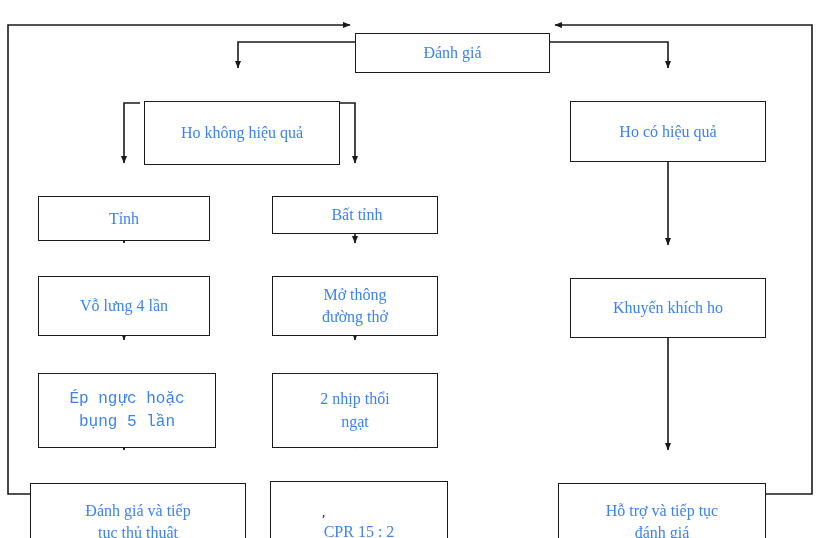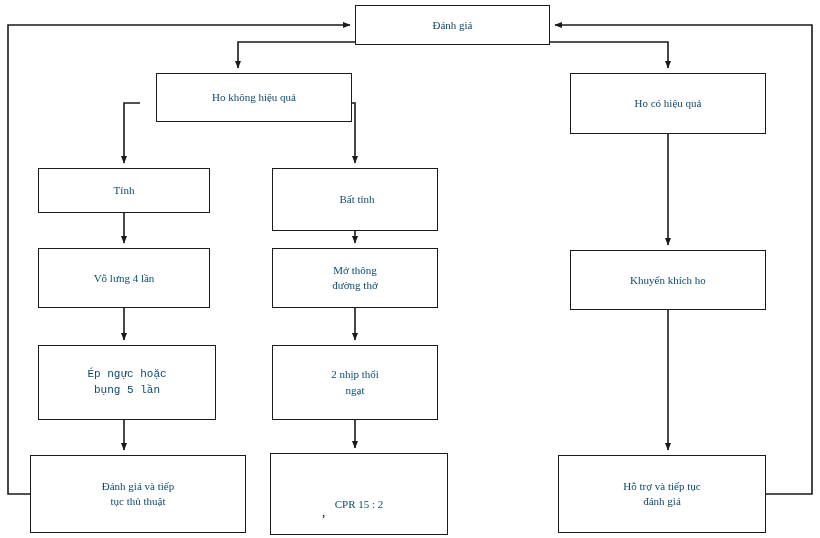--- a/index.html
+++ b/index.html
@@ -27,25 +27,26 @@
   }
   .node {
     position: absolute;
     box-sizing: border-box;
     border: 1.6px solid #1a1a1a;
     background: #ffffff;
     display: flex;
     align-items: center;
     justify-content: center;
     text-align: center;
-    font-size: 11px;
+    font-size: 16px;
     line-height: 1.32;
-    color: #0c4a6e;
+    color: #3b82f6;
     padding: 2px 6px;
     z-index: 2;
+    margin-top: 28px;
   }
   .node.two-line {
     line-height: 1.38;
   }
   .node-label {
     display: block;
     white-space: pre-line;
   }
   .stray-mark {
     position: absolute;
@@ -95,33 +96,33 @@
       <path marker-end="url(#arrow)" d="M 30,494 L 8,494 L 8,25 L 350,25"></path>
 
       <path marker-end="url(#arrow)" d="M 766,494 L 812,494 L 812,25 L 555,25"></path>
     </g>
   </svg>
 
   <div class="node" style="left: 355px; top: 5px; width: 195px; height: 40px;">
     <span class="node-label">Đánh giá</span>
   </div>
 
-  <div class="node" style="left: 156px; top: 73px; width: 196px; height: 49px;">
+  <div class="node" style="left: 144px; top: 73px; width: 196px; height: 64px;">
     <span class="node-label">Ho không hiệu quả</span>
   </div>
 
   <div class="node" style="left: 38px; top: 168px; width: 172px; height: 45px;">
     <span class="node-label">Tỉnh</span>
   </div>
 
   <div class="node" style="left: 570px; top: 73px; width: 196px; height: 61px;">
     <span class="node-label">Ho có hiệu quả</span>
   </div>
 
-  <div class="node" style="left: 272px; top: 168px; width: 166px; height: 63px; padding-left: 10px;">
+  <div class="node" style="left: 272px; top: 168px; width: 166px; height: 38px; padding-left: 10px;">
     <span class="node-label">Bất tỉnh</span>
   </div>
 
   <div class="node" style="left: 38px; top: 248px; width: 172px; height: 60px;">
     <span class="node-label">Vỗ lưng 4 lần</span>
   </div>
 
   <div class="node" style="left: 570px; top: 250px; width: 196px; height: 60px;">
     <span class="node-label">Khuyến khích ho</span>
   </div>

